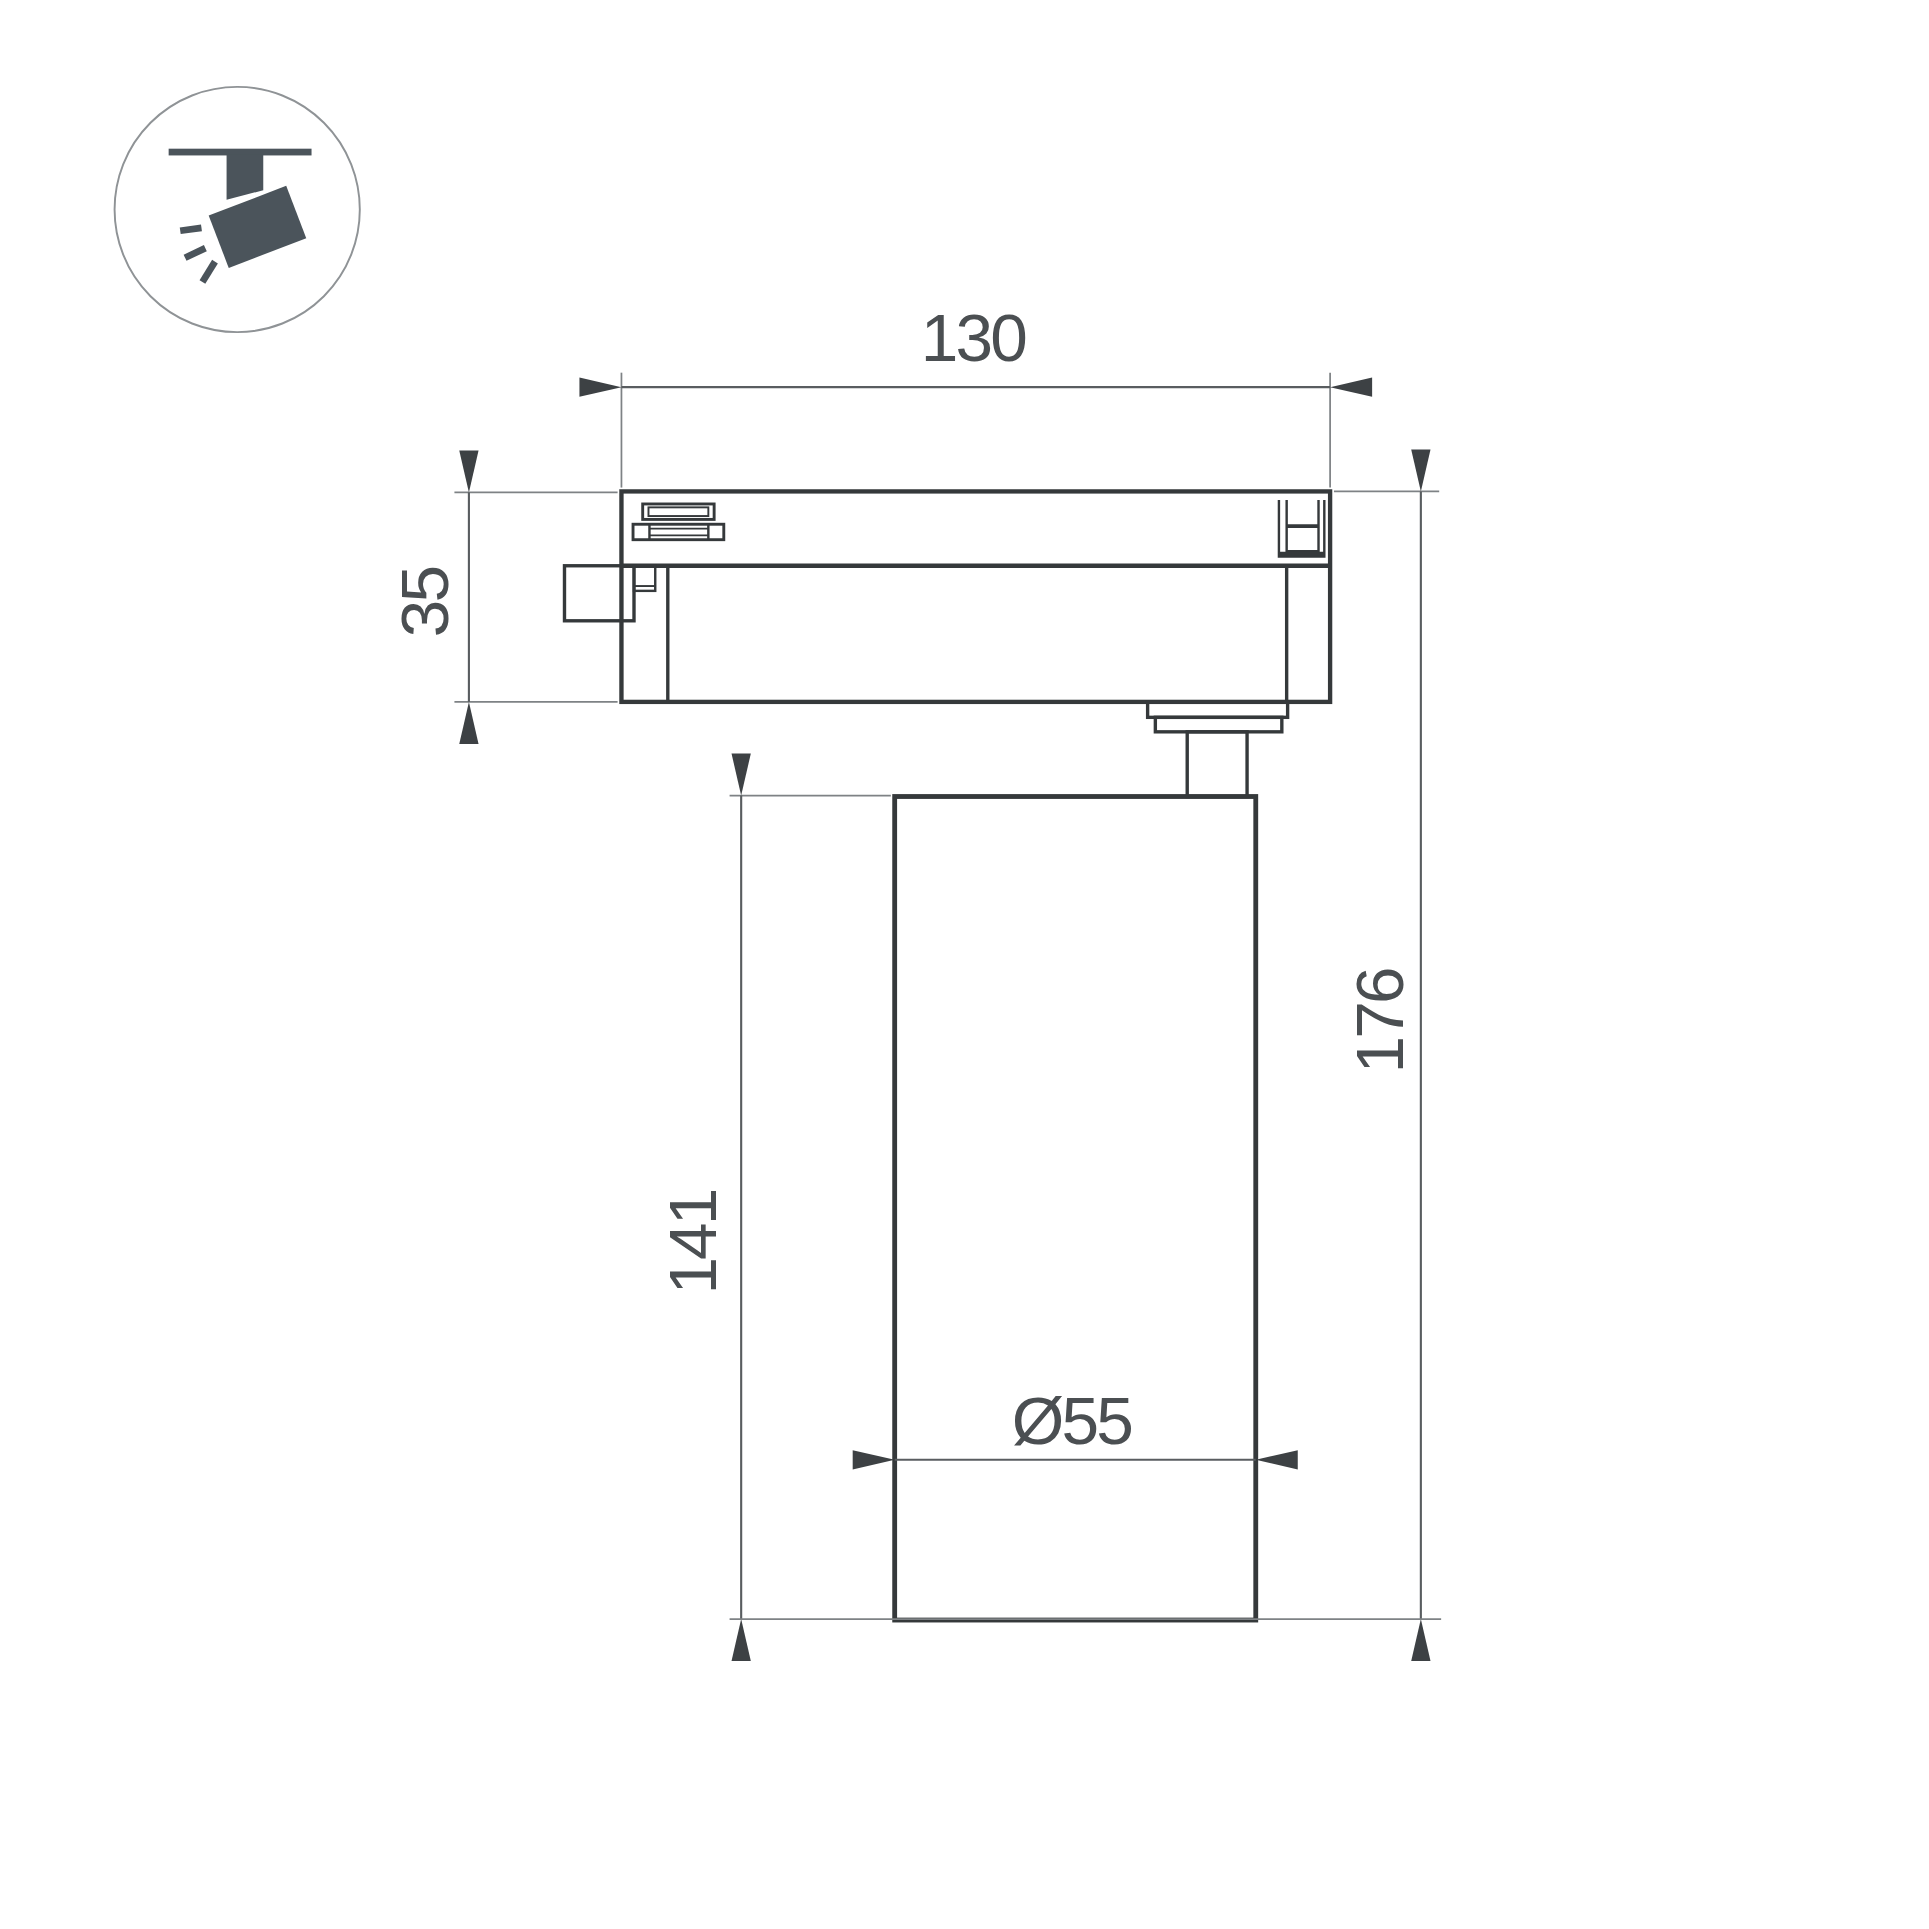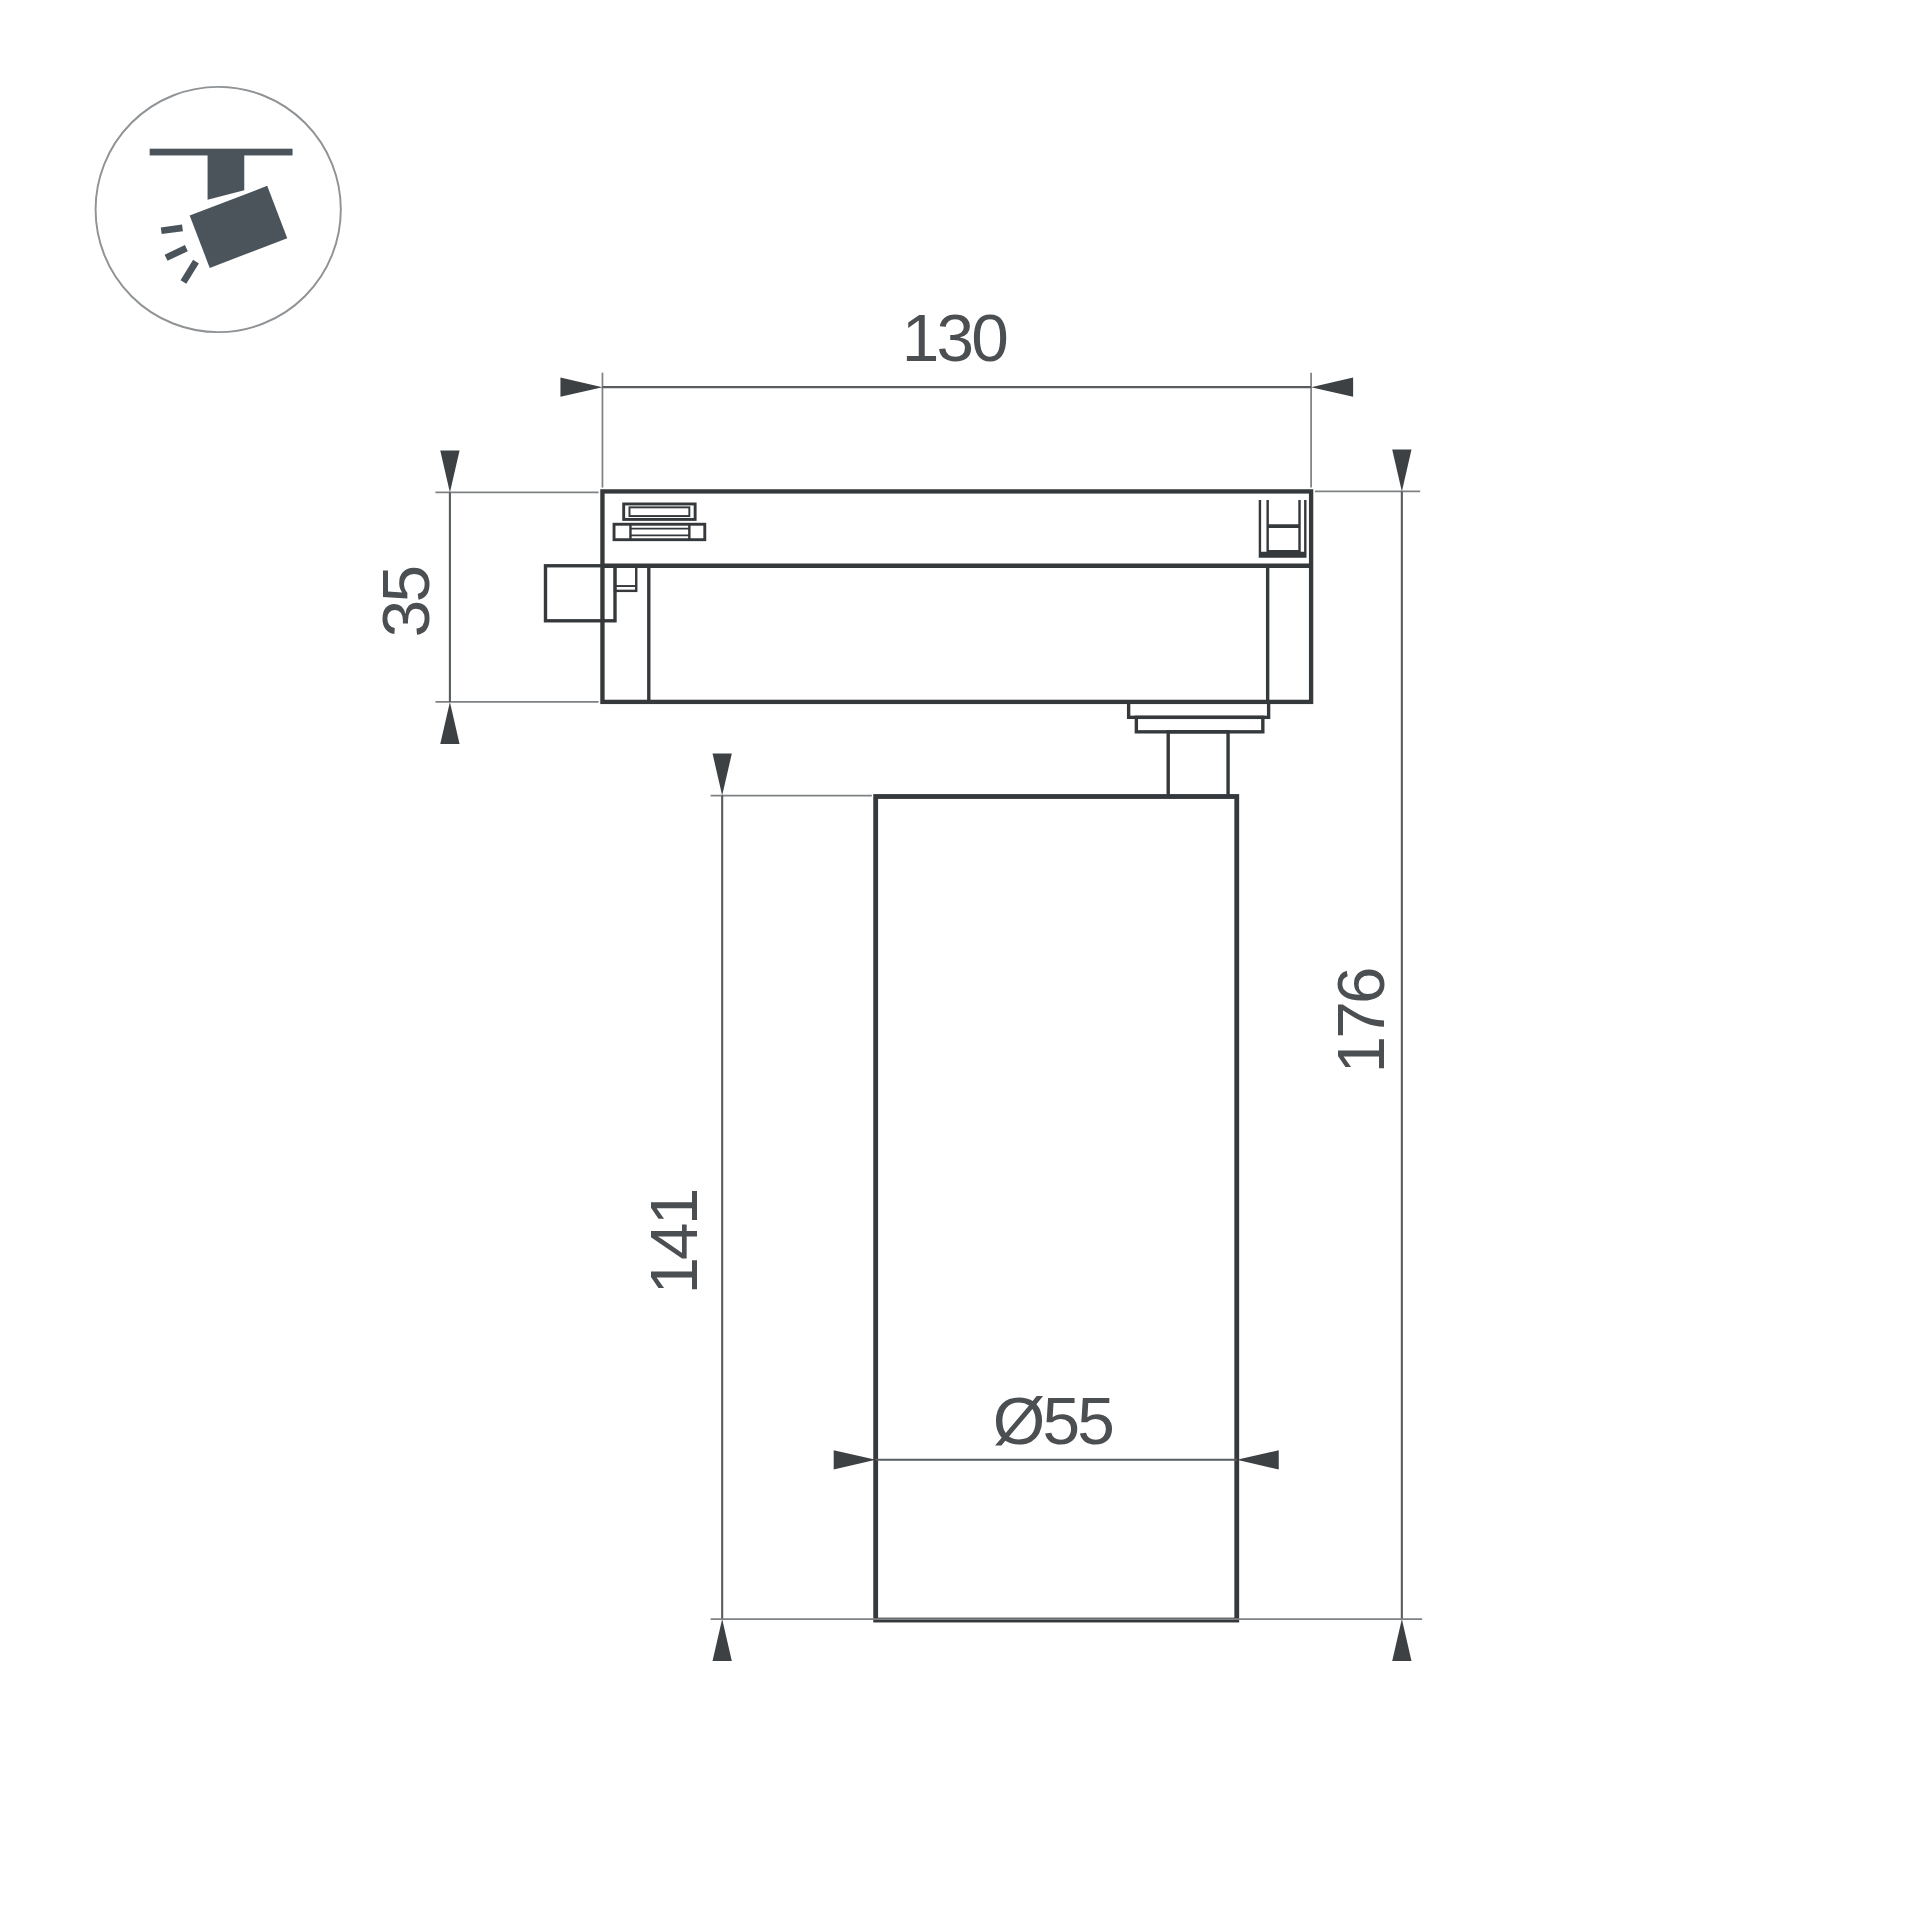--- a/index.html
+++ b/index.html
@@ -6,21 +6,21 @@
     --outline:#35393b;
     --dim-line:#595d60;
     --ext-line:#7e8285;
     --arrow:#3d4144;
     --text:#4b4f52;
     --icon:#4b545b;
     --icon-border:#8f9396;
     --page-bg:#ffffff;
   }
   html,body{margin:0;padding:0;background:var(--page-bg);}
-  .stage{width:1574px;height:1929px;position:relative;background:var(--page-bg);}
+  .stage{width:1574px;height:1929px;position:relative;background:var(--page-bg);padding-left:19px;}
   svg{display:block;}
   .outline{fill:none;stroke:var(--outline);}
   .icon-fill{fill:var(--icon);stroke:none;}
   .icon-ray{stroke:var(--icon);stroke-width:7;fill:none;}
   .icon-circle{fill:#ffffff;stroke:var(--icon-border);stroke-width:2;}
   .ext{stroke:var(--ext-line);stroke-width:1.8;fill:none;}
   .dim{stroke:var(--dim-line);stroke-width:2.2;fill:none;}
   #arrowhead path{fill:var(--arrow);}
   .dim-label{
     font-family:"Liberation Sans","DejaVu Sans",sans-serif;

